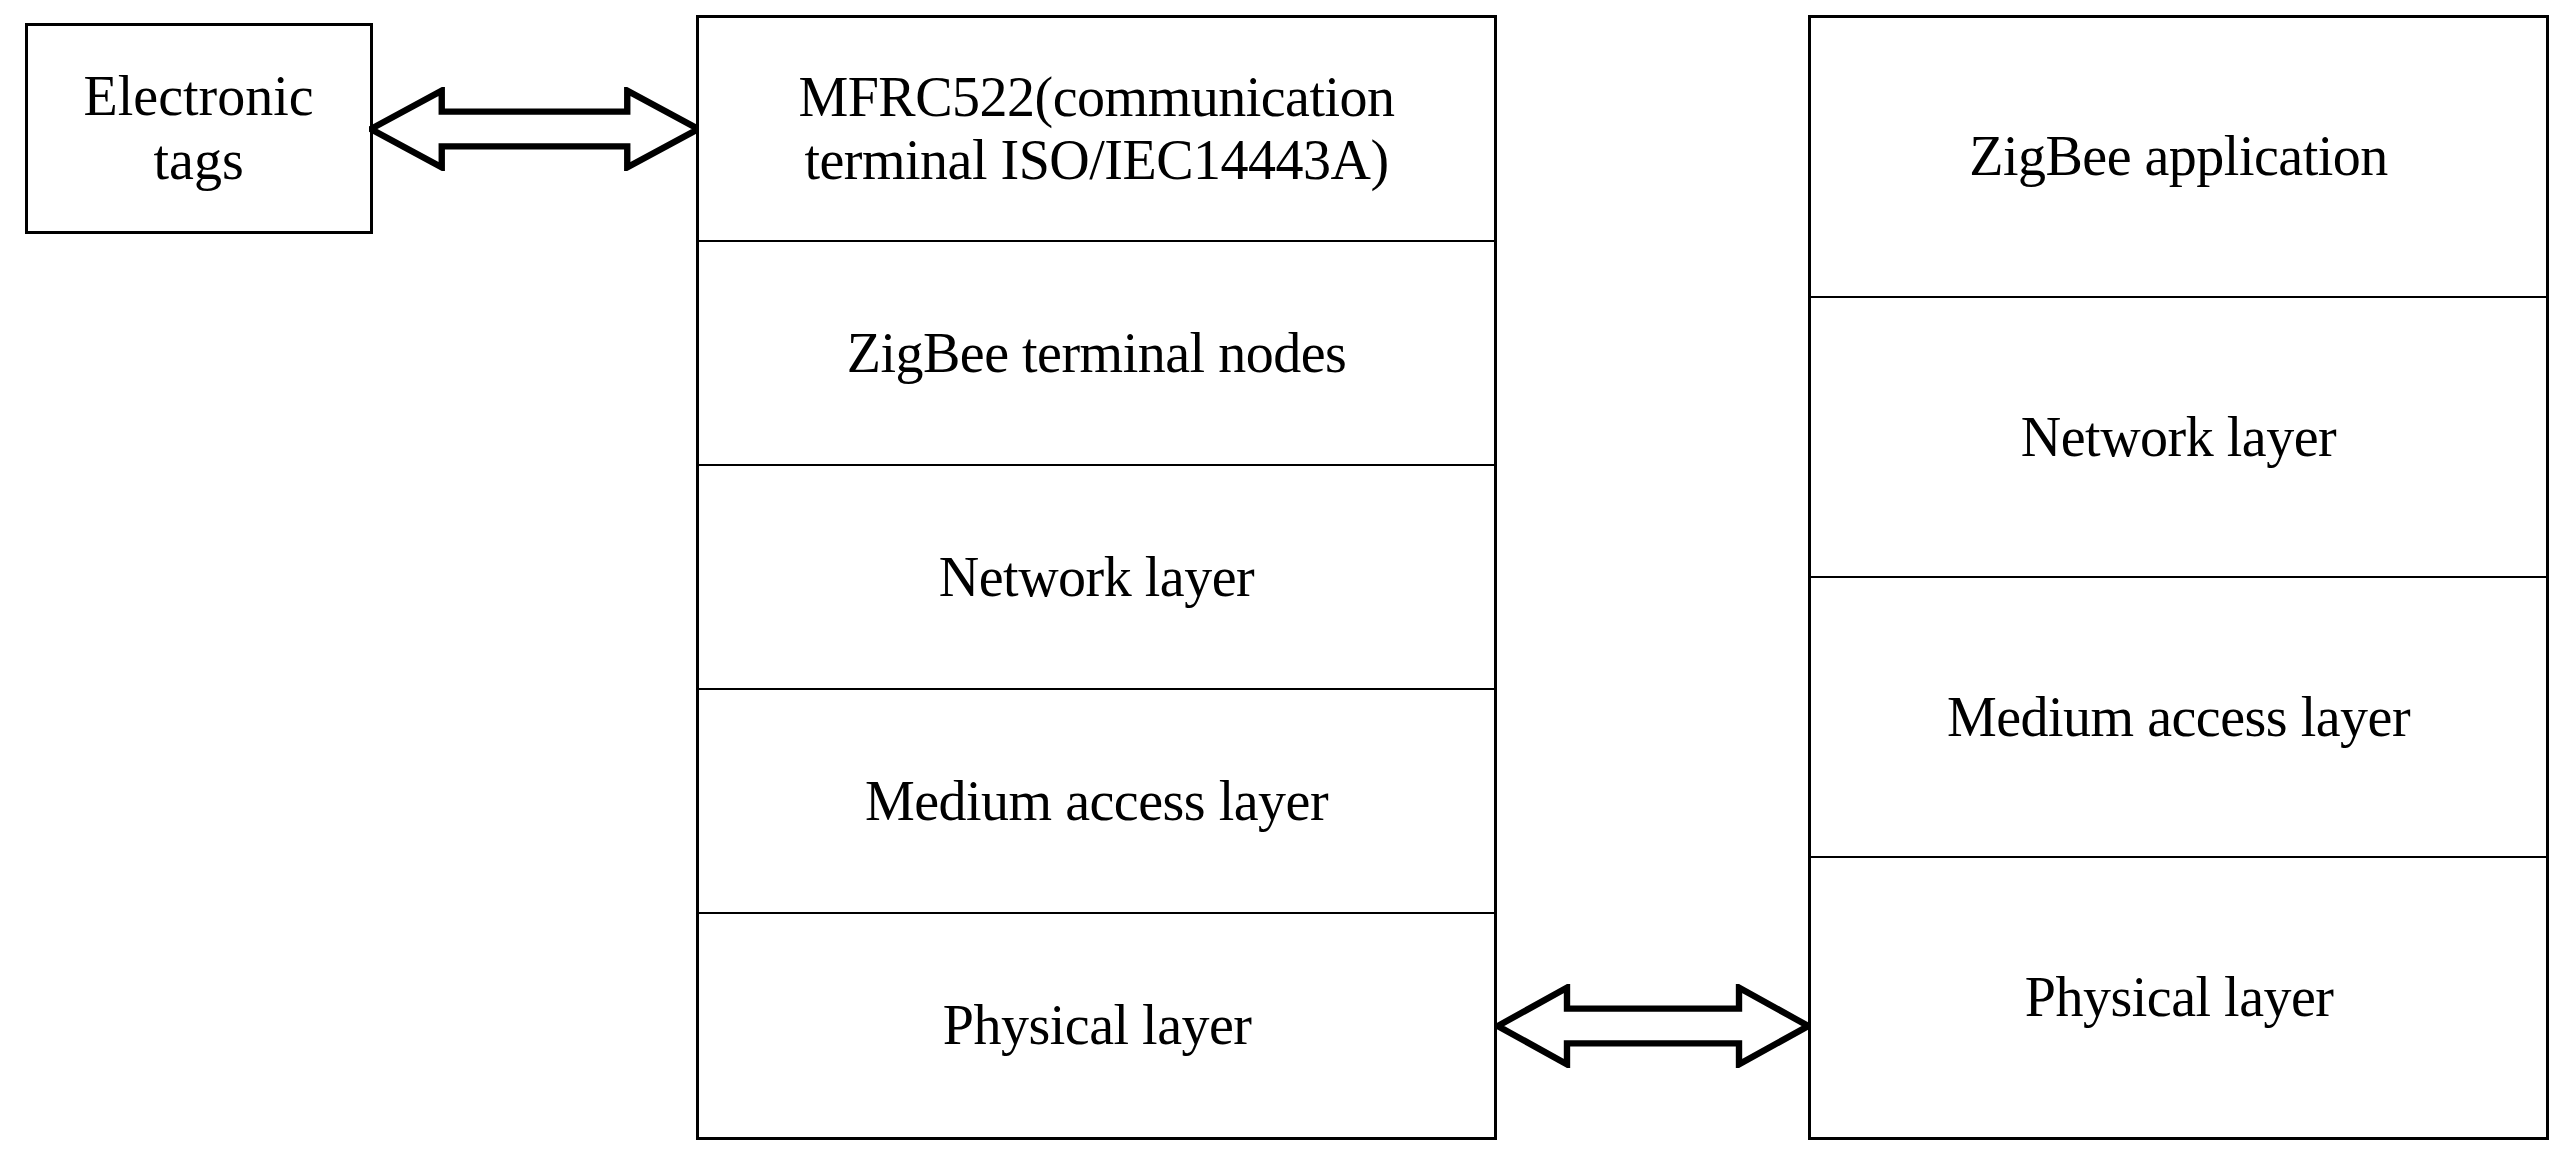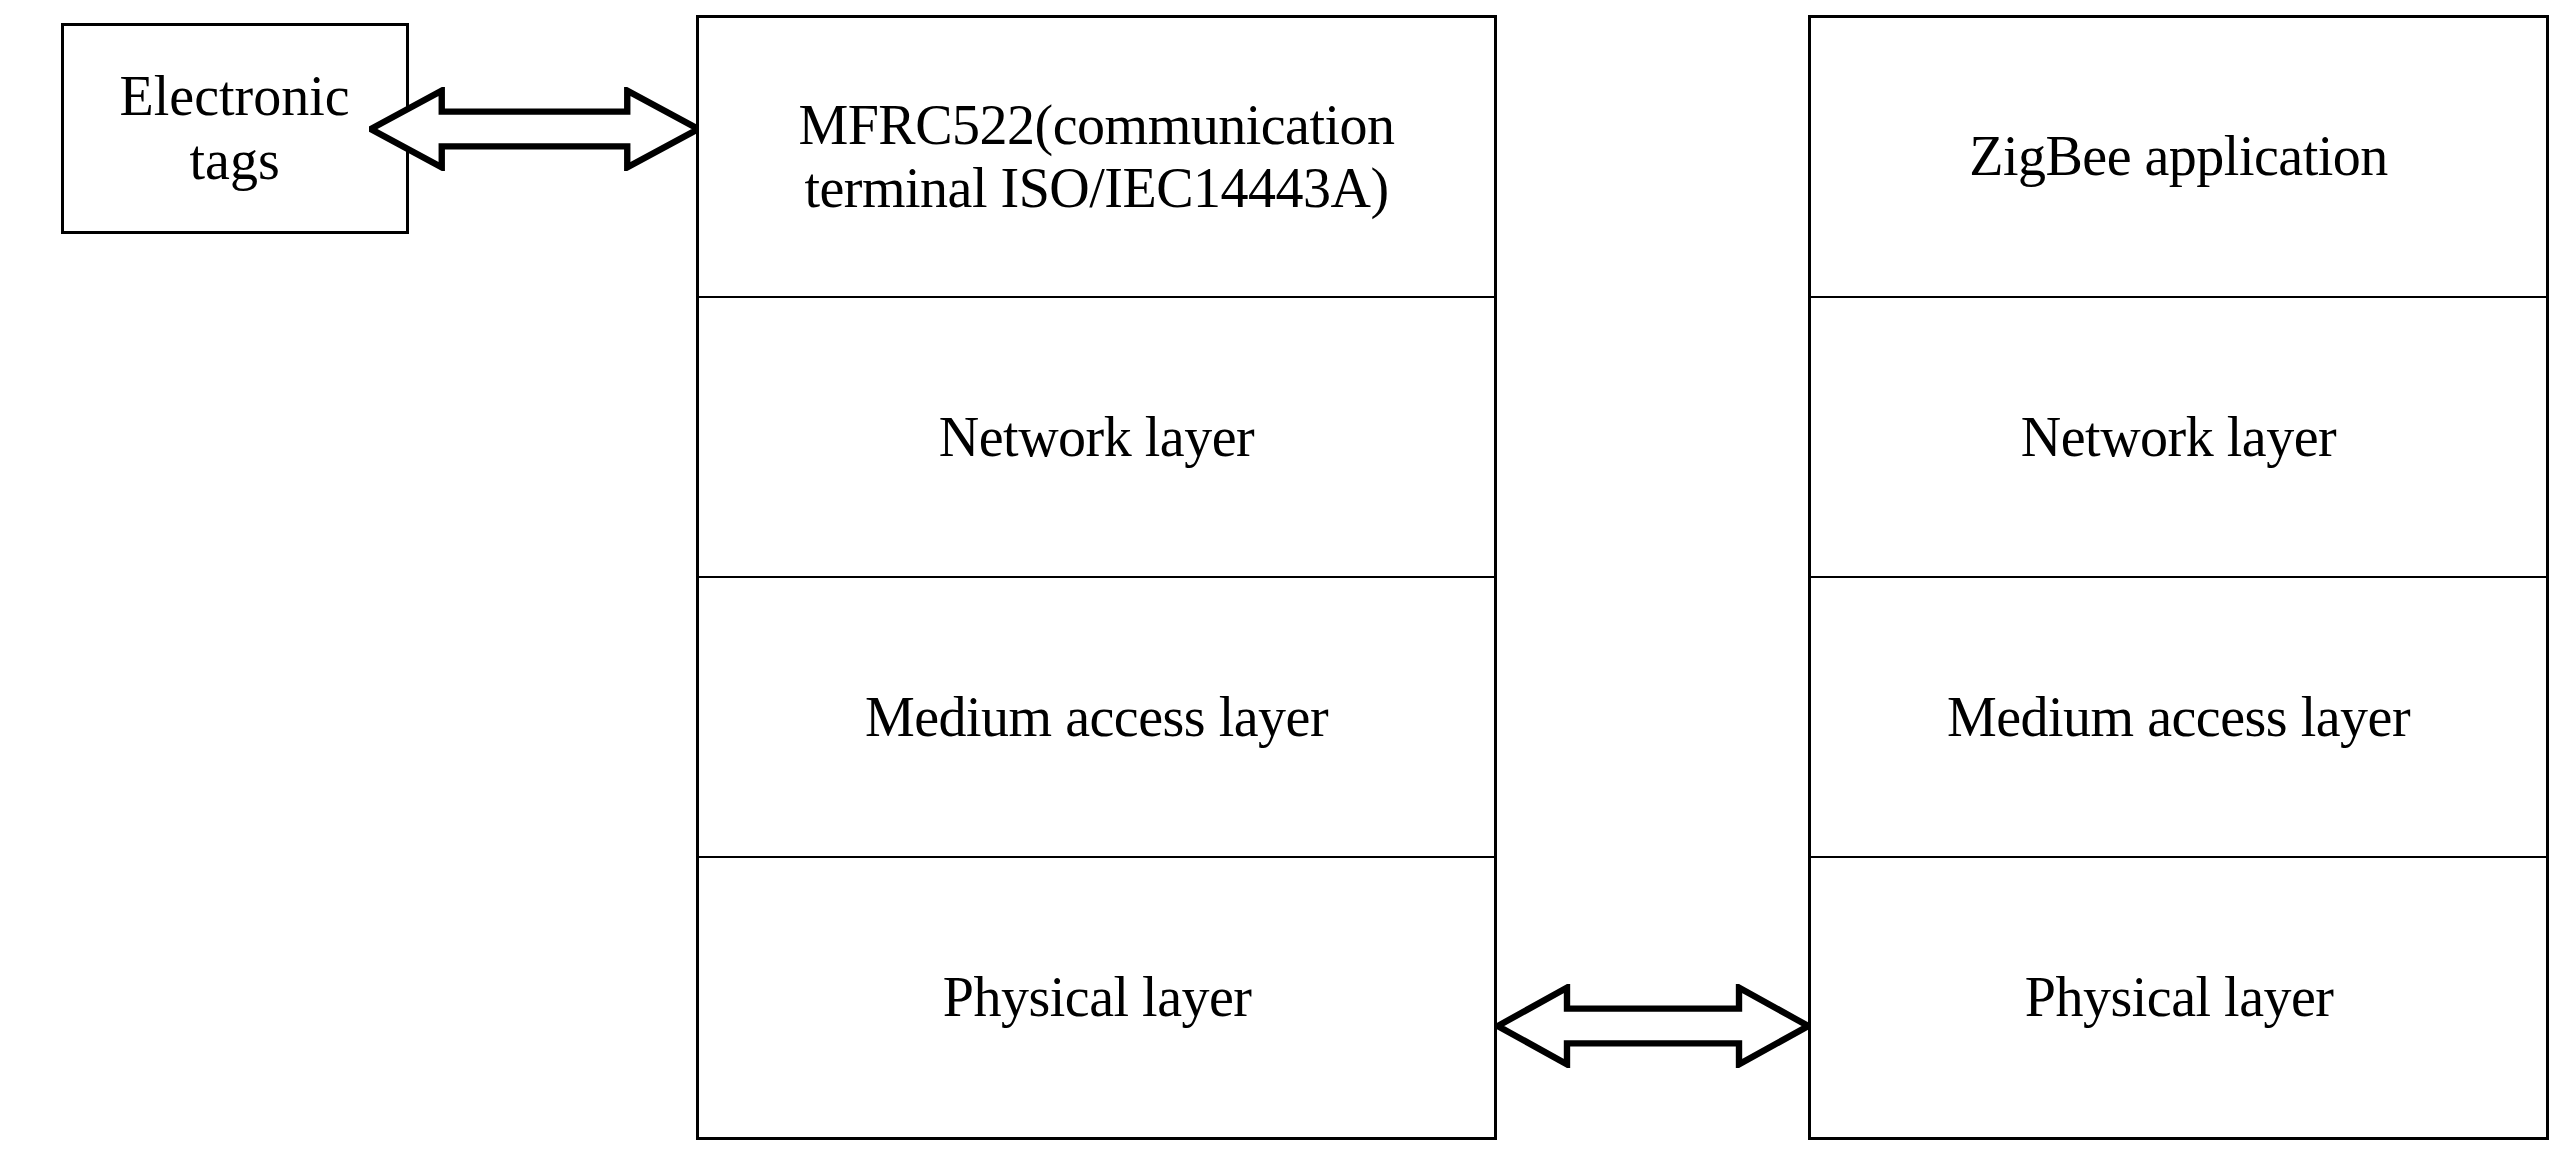--- a/index.html
+++ b/index.html
@@ -23,21 +23,20 @@
     box-sizing: border-box;
     border: 3.6px solid #000000;
     background: #ffffff;
   }
 
   .tag-box {
     display: flex;
     align-items: center;
     justify-content: center;
     text-align: center;
-    margin-left: 36px;
   }
 
   .stack {
     position: absolute;
     box-sizing: border-box;
     border: 3.6px solid #000000;
     background: #ffffff;
     display: flex;
     flex-direction: column;
   }
@@ -99,20 +98,23 @@
     </svg>
   </div>
 
   <div class="stack" style="left:696px; top:14.6px; width:801px; height:1125px;">
 
     <div class="stack-row">
       <span class="label">MFRC522(communication
 terminal ISO/IEC14443A)</span>
     </div>
 
+    <div class="stack-row">
+      <span class="label">ZigBee terminal nodes</span>
+    </div>
 
     <div class="stack-row">
       <span class="label">Network layer</span>
     </div>
 
     <div class="stack-row">
       <span class="label">Medium access layer</span>
     </div>
 
     <div class="stack-row">

